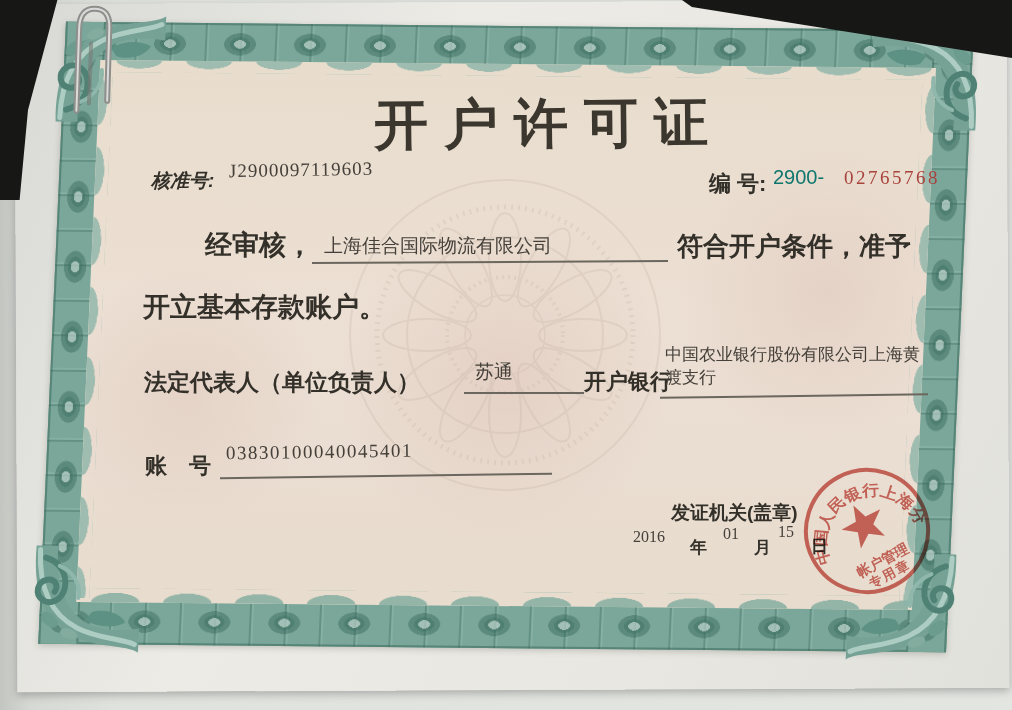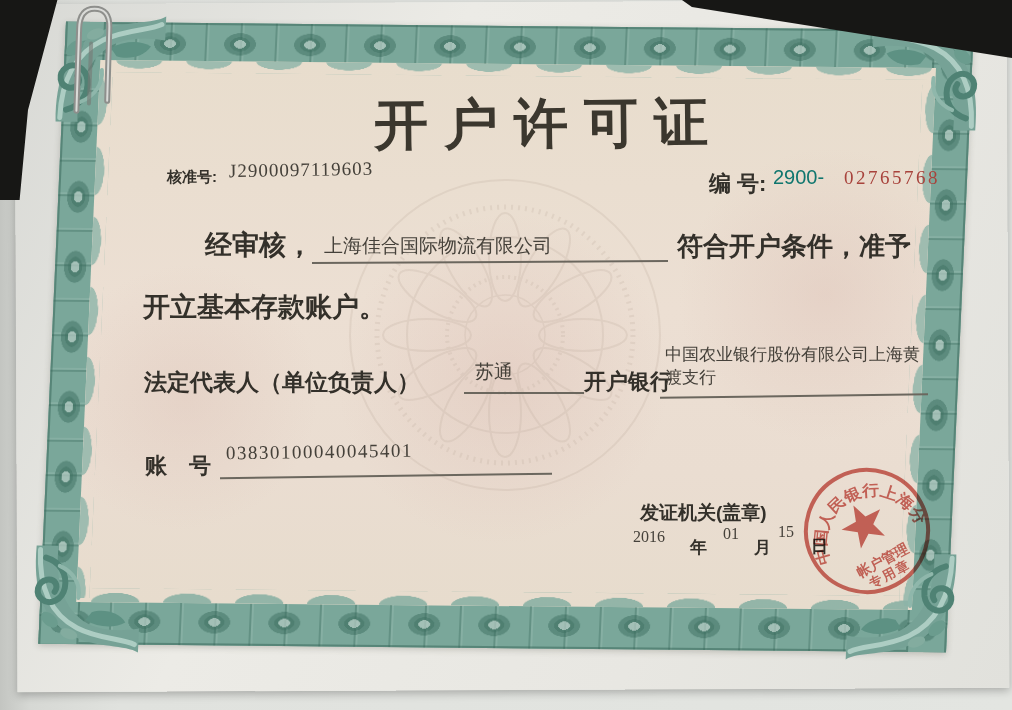--- a/index.html
+++ b/index.html
@@ -167,21 +167,21 @@
       <ellipse rx="16" ry="44" cy="-78" transform="rotate(270)"></ellipse>
       <ellipse rx="16" ry="44" cy="-78" transform="rotate(300)"></ellipse>
       <ellipse rx="16" ry="44" cy="-78" transform="rotate(330)"></ellipse>
     </g>
   </g>
 </svg>
 
 <div class="layer">
   <div class="t title">开户许可证</div>
 
-  <div class="t lbl" style="left:155px;top:168px;font-size:15px;">核准号:</div>
+  <div class="t lbl" style="left:139px;top:168px;font-size:19px;font-style:italic;">核准号:</div>
   <div class="t val" style="left:217px;top:159px;font-size:19px;letter-spacing:1px;transform:rotate(-1deg);">J2900097119603</div>
 
   <div class="t lbl" style="left:697px;top:169px;font-size:22px;">编 号:</div>
   <div class="t" style="left:761px;top:166px;font-size:20px;color:#0f766e;">2900-</div>
   <div class="t val" style="left:832px;top:167px;font-size:19px;letter-spacing:2.5px;color:#a8433c;">02765768</div>
 
   <div class="t lbl" style="left:193px;top:227px;font-size:27px;">经审核，</div>
   <div class="t val" style="left:312px;top:233px;font-size:19px;">上海佳合国际物流有限公司</div>
   <div class="uline" style="left:300px;top:261px;width:356px;transform:rotate(-.3deg);"></div>
   <div class="t lbl" style="left:665px;top:229px;font-size:26px;">符合开户条件，准予</div>
@@ -194,21 +194,21 @@
 
   <div class="t lbl" style="left:572px;top:367px;font-size:22px;">开户银行</div>
   <div class="t val" style="left:653px;top:343px;font-size:17px;">中国农业银行股份有限公司上海黄</div>
   <div class="t val" style="left:653px;top:366px;font-size:17px;">渡支行</div>
   <div class="uline" style="left:648px;top:395px;width:268px;transform:rotate(-.8deg);"></div>
 
   <div class="t lbl" style="left:133px;top:451px;font-size:22px;">账　号</div>
   <div class="t val" style="left:214px;top:441px;font-size:19px;letter-spacing:1.5px;transform:rotate(-.8deg);">03830100040045401</div>
   <div class="uline" style="left:208px;top:475px;width:332px;transform:rotate(-.8deg);"></div>
 
-  <div class="t lbl" style="left:628px;top:500px;font-size:19px;">发证机关(盖章)</div>
+  <div class="t lbl" style="left:659px;top:500px;font-size:19px;">发证机关(盖章)</div>
   <div class="t val" style="left:621px;top:528px;font-size:16px;">2016</div>
   <div class="t lbl" style="left:678px;top:536px;font-size:17px;">年</div>
   <div class="t val" style="left:711px;top:525px;font-size:16px;">01</div>
   <div class="t lbl" style="left:742px;top:536px;font-size:17px;">月</div>
   <div class="t val" style="left:766px;top:523px;font-size:16px;">15</div>
   <div class="t lbl" style="left:799px;top:535px;font-size:17px;">日</div>
 </div>
 
 <svg class="seal" viewBox="-74 -74 148 148">
   <g transform="rotate(-28)" fill="#c94d44" opacity=".88">

